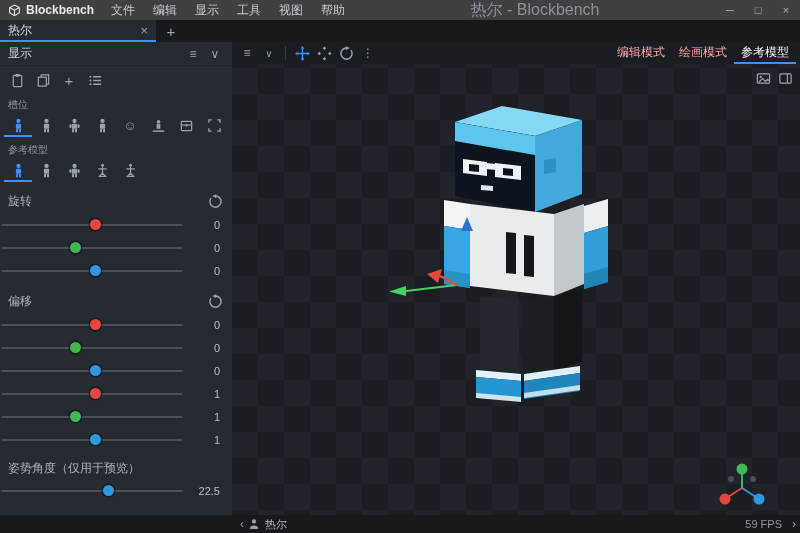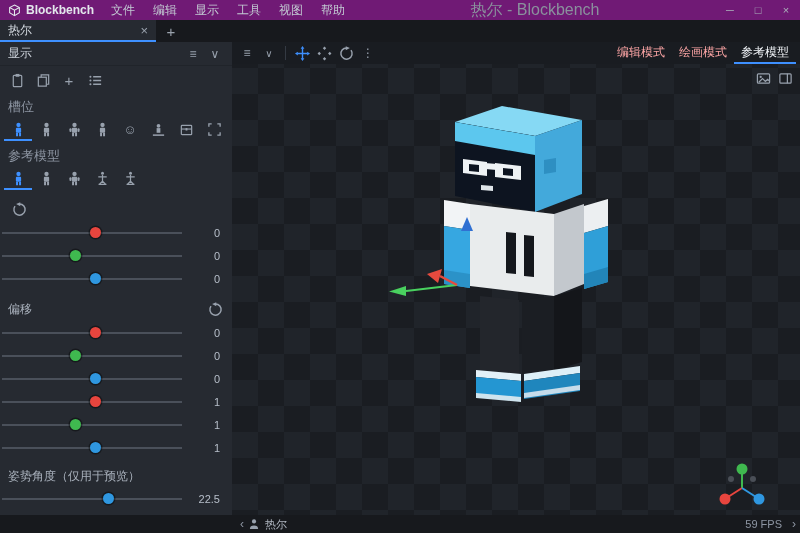--- a/index.html
+++ b/index.html
@@ -1,41 +1,41 @@
 <!DOCTYPE html>
 <html><head>
 <meta charset="utf-8">
 <style>
   *{margin:0;padding:0;box-sizing:border-box;}
   html,body{width:800px;height:533px;overflow:hidden;background:#17191d;
     font-family:"Liberation Sans","DejaVu Sans",sans-serif;color:#c3cad4;font-size:12px;}
   svg{display:block}
   
-  .titlebar{height:20px;display:flex;align-items:center;background:#701a75;}
+  .titlebar{height:20px;display:flex;align-items:center;background:#404040;}
   .logo{display:flex;align-items:center;gap:5px;padding:0 8px;color:#e3e7ec;font-weight:bold;font-size:12px;}
   .logo svg{width:13px;height:13px;}
   .menu-item{padding:0 9px;color:#c2c9d2;cursor:default;}
   .title-center{flex:1;text-align:center;color:#8a919d;font-size:16px;white-space:nowrap;overflow:hidden;}
   .win-btn{width:28px;height:20px;display:flex;align-items:center;justify-content:center;color:#aab1bb;font-size:11px;}
   
   .tabbar{height:22px;background:#17191d;display:flex;align-items:stretch;}
   .tab{width:156px;background:#262a31;display:flex;align-items:center;padding:0 8px;gap:6px;border-bottom:2px solid #3e90ff;}
   .tab-label{flex:1;color:#d6dbe2;}
   .tab-close{color:#9aa2ad;font-size:13px;}
   .tab-add{width:30px;display:flex;align-items:center;justify-content:center;color:#9aa2ad;font-size:15px;}
   
   .main{display:flex;height:473px;}
   .sidebar{width:232px;background:#262a31;display:flex;flex-direction:column;}
   .p-head{height:24px;display:flex;align-items:center;padding:0 6px 0 8px;color:#ccd2da;border-bottom:1px solid #20242a;}
   .flex-sp{flex:1}
   .ic{width:22px;height:20px;display:flex;align-items:center;justify-content:center;color:#98a1ad;font-size:12px;}
   .ic svg{width:15px;height:15px}
   .icon-row{display:flex;align-items:center;padding:3px 4px 1px;}
   .icon-row .ic{width:26px;height:22px;}
-  .sub-label{padding:6px 8px 1px;color:#8d95a2;font-size:13px;}
+  .sub-label{padding:6px 8px 1px;color:#8d95a2;font-size:10px;}
   .slot-row{display:flex;padding:2px 4px 0;}
   .slot{width:28px;height:22px;display:flex;align-items:center;justify-content:center;color:#98a1ad;border-bottom:2px solid transparent;font-size:13px;}
   .slot.active{color:#3e90ff;border-bottom-color:#3e90ff;}
   .slot svg{width:15px;height:15px}
   .sec-head{display:flex;align-items:center;padding:9px 6px 2px 8px;}
   .sec-label{color:#a9b1bc;flex:1;}
   .srow{display:flex;align-items:center;height:23px;padding-left:2px;}
   .twrap{flex:1;position:relative;height:100%;}
   .track{position:absolute;left:0;right:4px;top:50%;height:2px;margin-top:-1px;background:#4a505a;}
   .thumb{position:absolute;top:50%;width:11px;height:11px;border-radius:50%;margin:-5.5px 0 0 -5.5px;box-shadow:0 0 0 1.5px rgba(0,0,0,.4);}
@@ -276,20 +276,21 @@
           </svg>
         </span>
       <span class="slot">
           <svg>
             <use href="#sym-stand"></use>
           </svg>
         </span>
     </div>
 
     <div class="sec-head">
+      <span class="sec-label">旋转</span>
       <span class="ic">
           <svg>
             <use href="#sym-reset"></use>
           </svg>
         </span>
     </div>
     <div class="srow">
         <div class="twrap">
           <div class="track"></div>
           <div class="thumb x" style="left:51%"></div>

